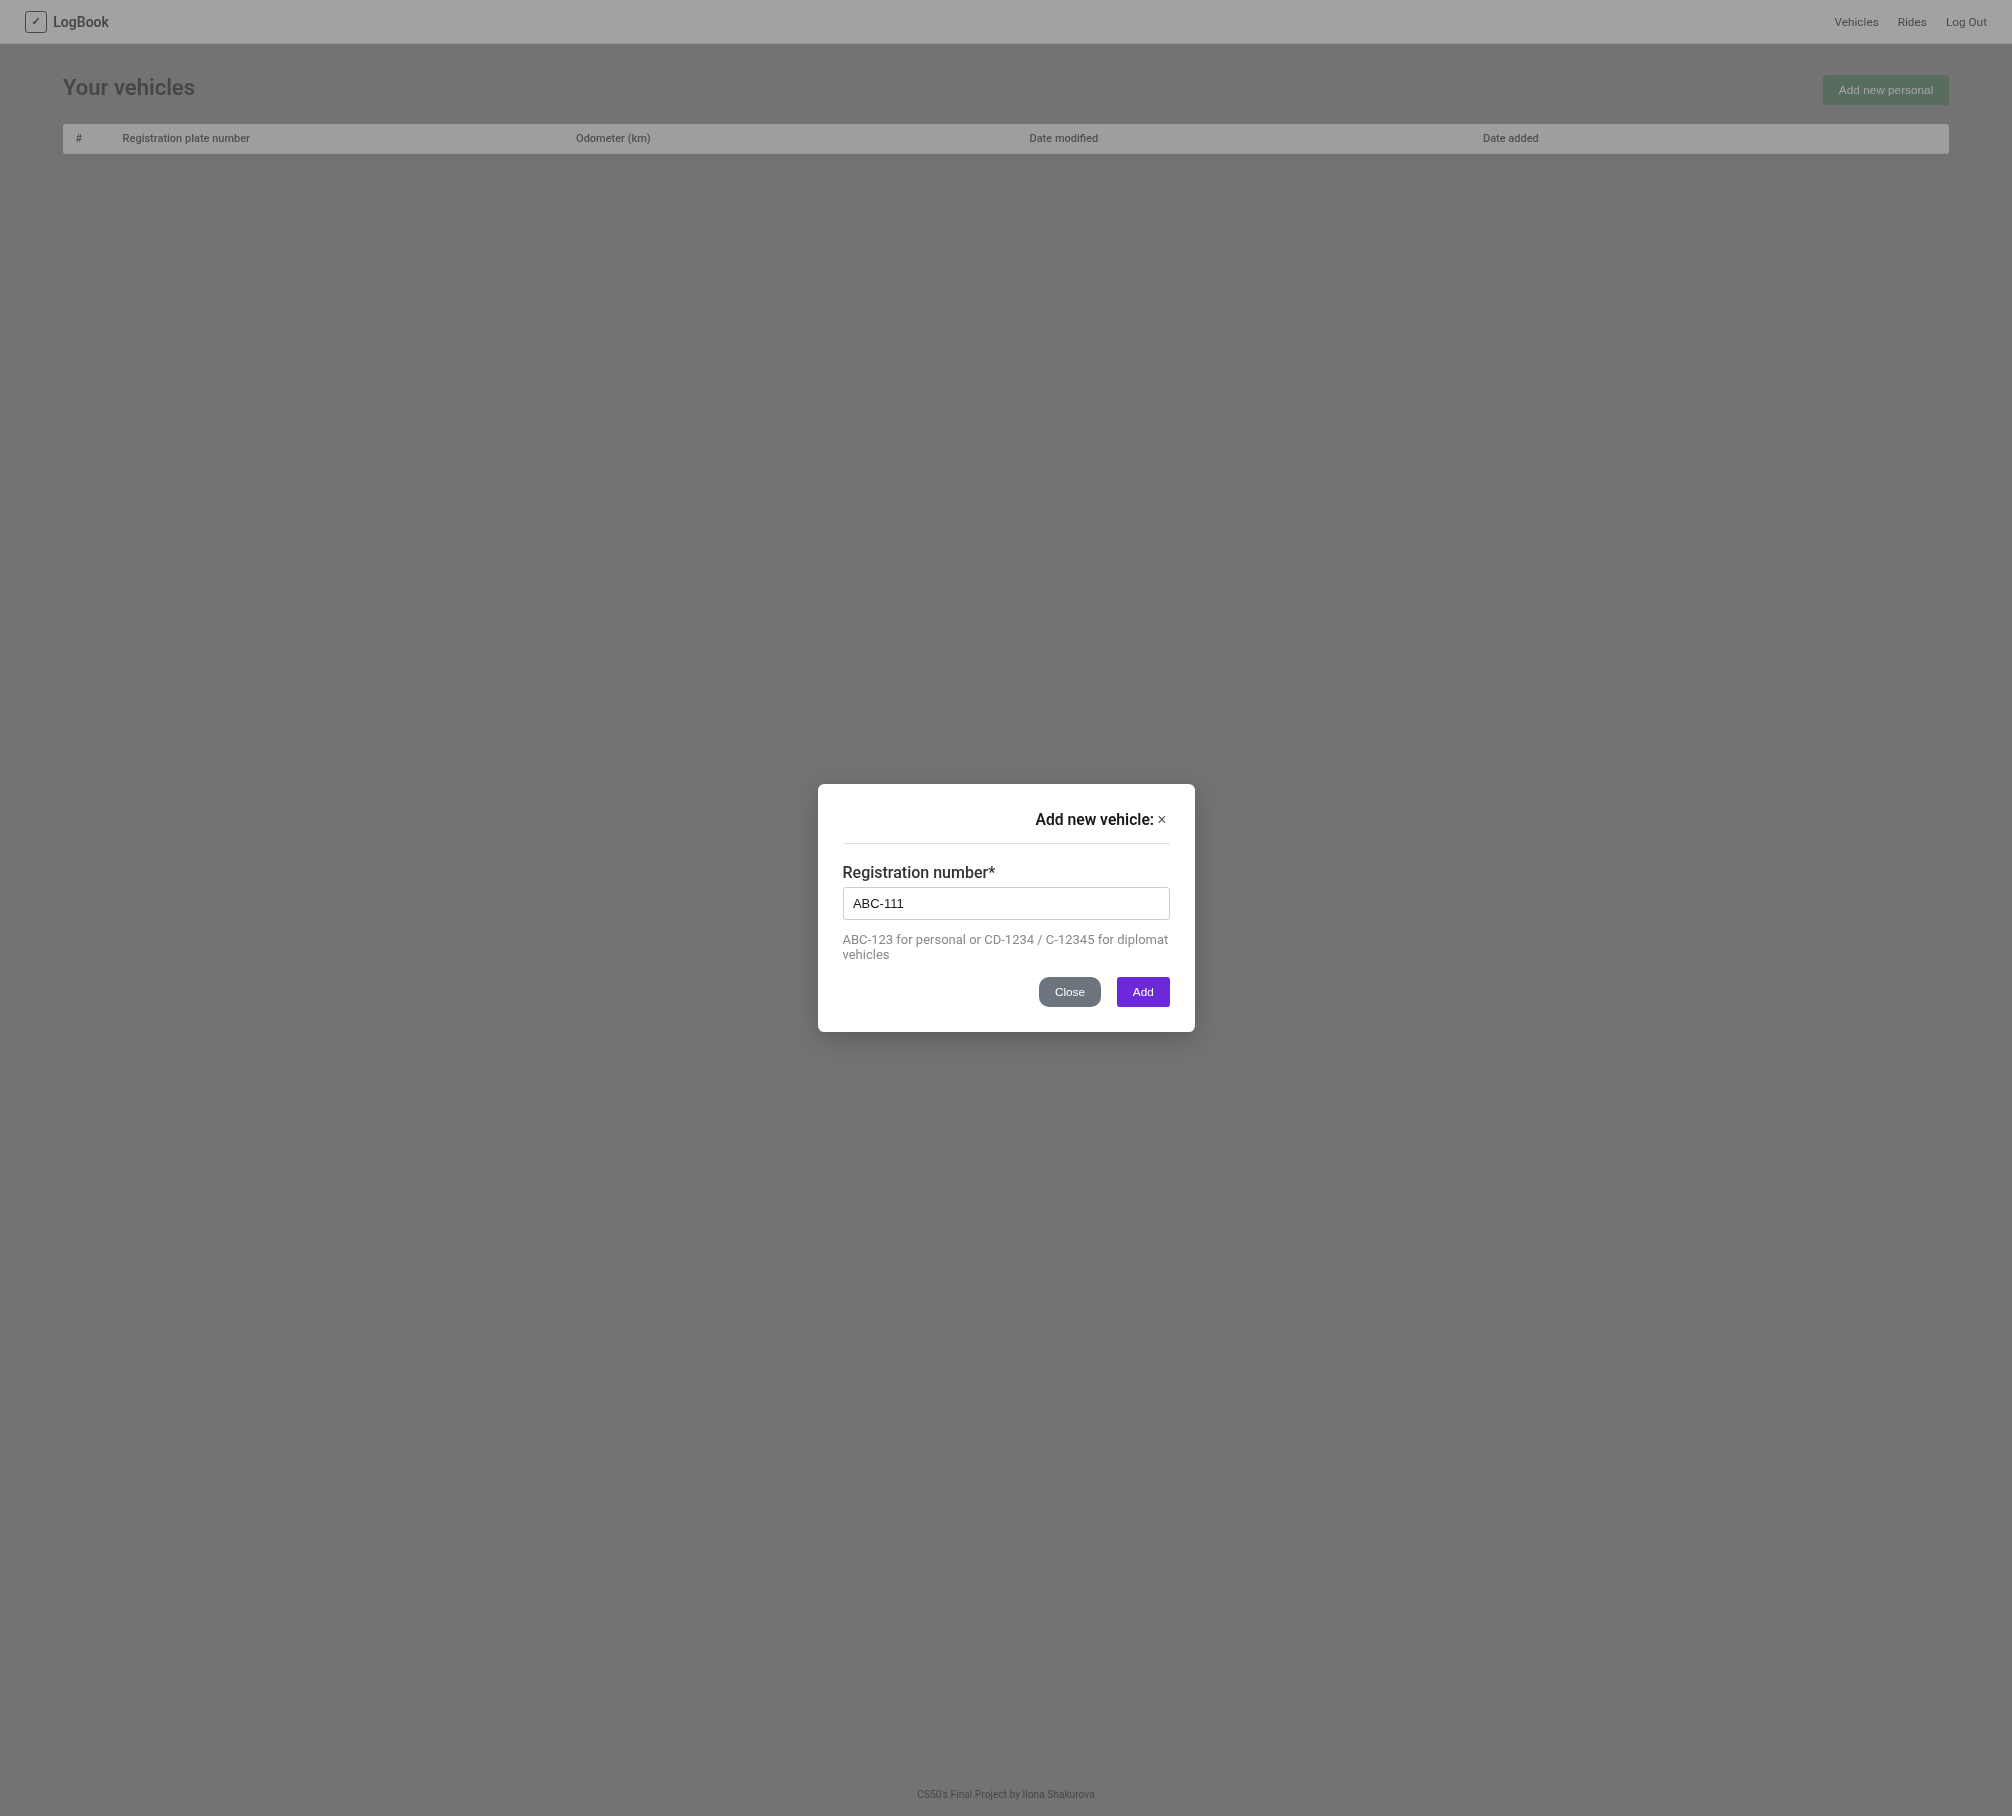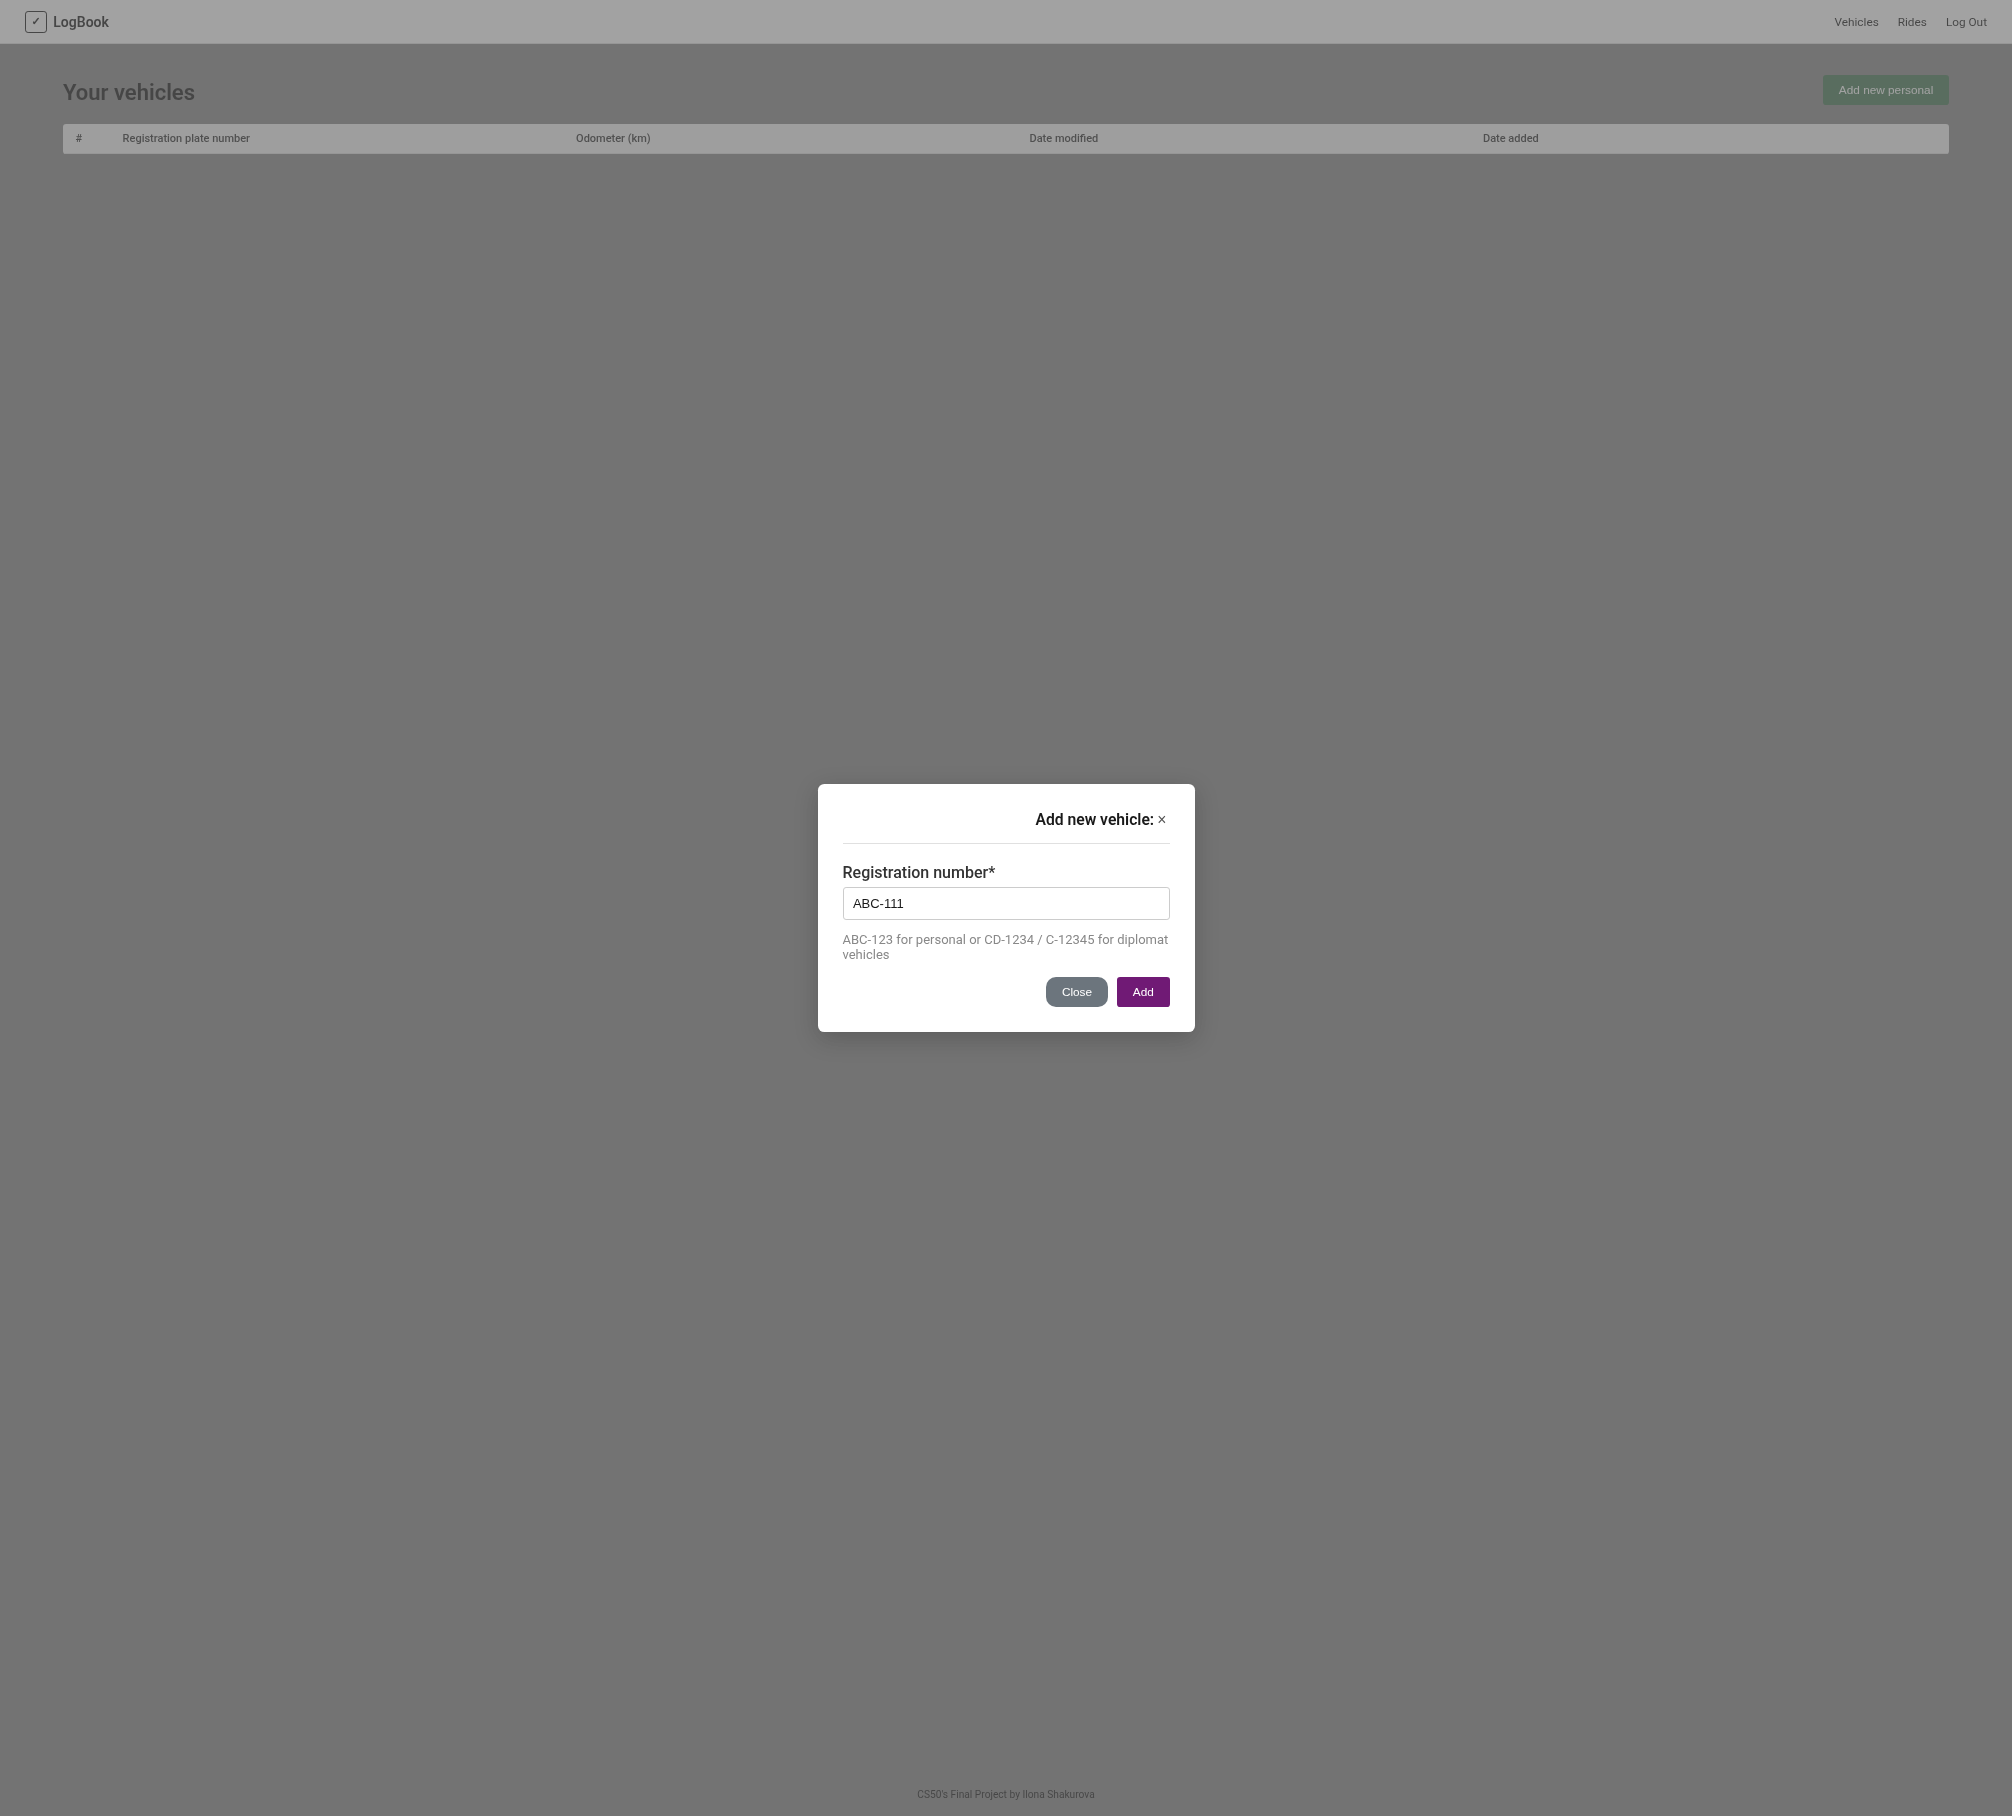--- a/index.html
+++ b/index.html
@@ -62,21 +62,21 @@
 
     
     .main-content {
       background-color: #8a8a8a;
       min-height: calc(100vh - 44px);
       padding: 31px 63px;
     }
 
     .page-header {
       display: flex;
-      align-items: flex-end;
+      align-items: flex-start;
       justify-content: space-between;
       margin-bottom: 19px;
     }
 
     .page-title {
       font-size: 22px;
       font-weight: 600;
       color: #1a1a1a;
     }
 
@@ -205,27 +205,28 @@
       background-color: #6c757d;
       color: #ffffff;
       border: none;
       padding: 7.9px 15.7px;
       border-radius: 10px;
       font-size: 11.8px;
       cursor: pointer;
     }
 
     .btn-add {
-      background-color: #701a75;
+      background-color: #6d28d9;
       color: #ffffff;
       border: none;
       padding: 7.9px 15.7px;
       border-radius: 3.1px;
       font-size: 11.8px;
       cursor: pointer;
+      margin-left: 7px;
     }
 
     
     .page-footer {
       text-align: center;
       padding: 15.7px;
       color: #1a1a1a;
       font-size: 10.2px;
       position: absolute;
       bottom: 0;

